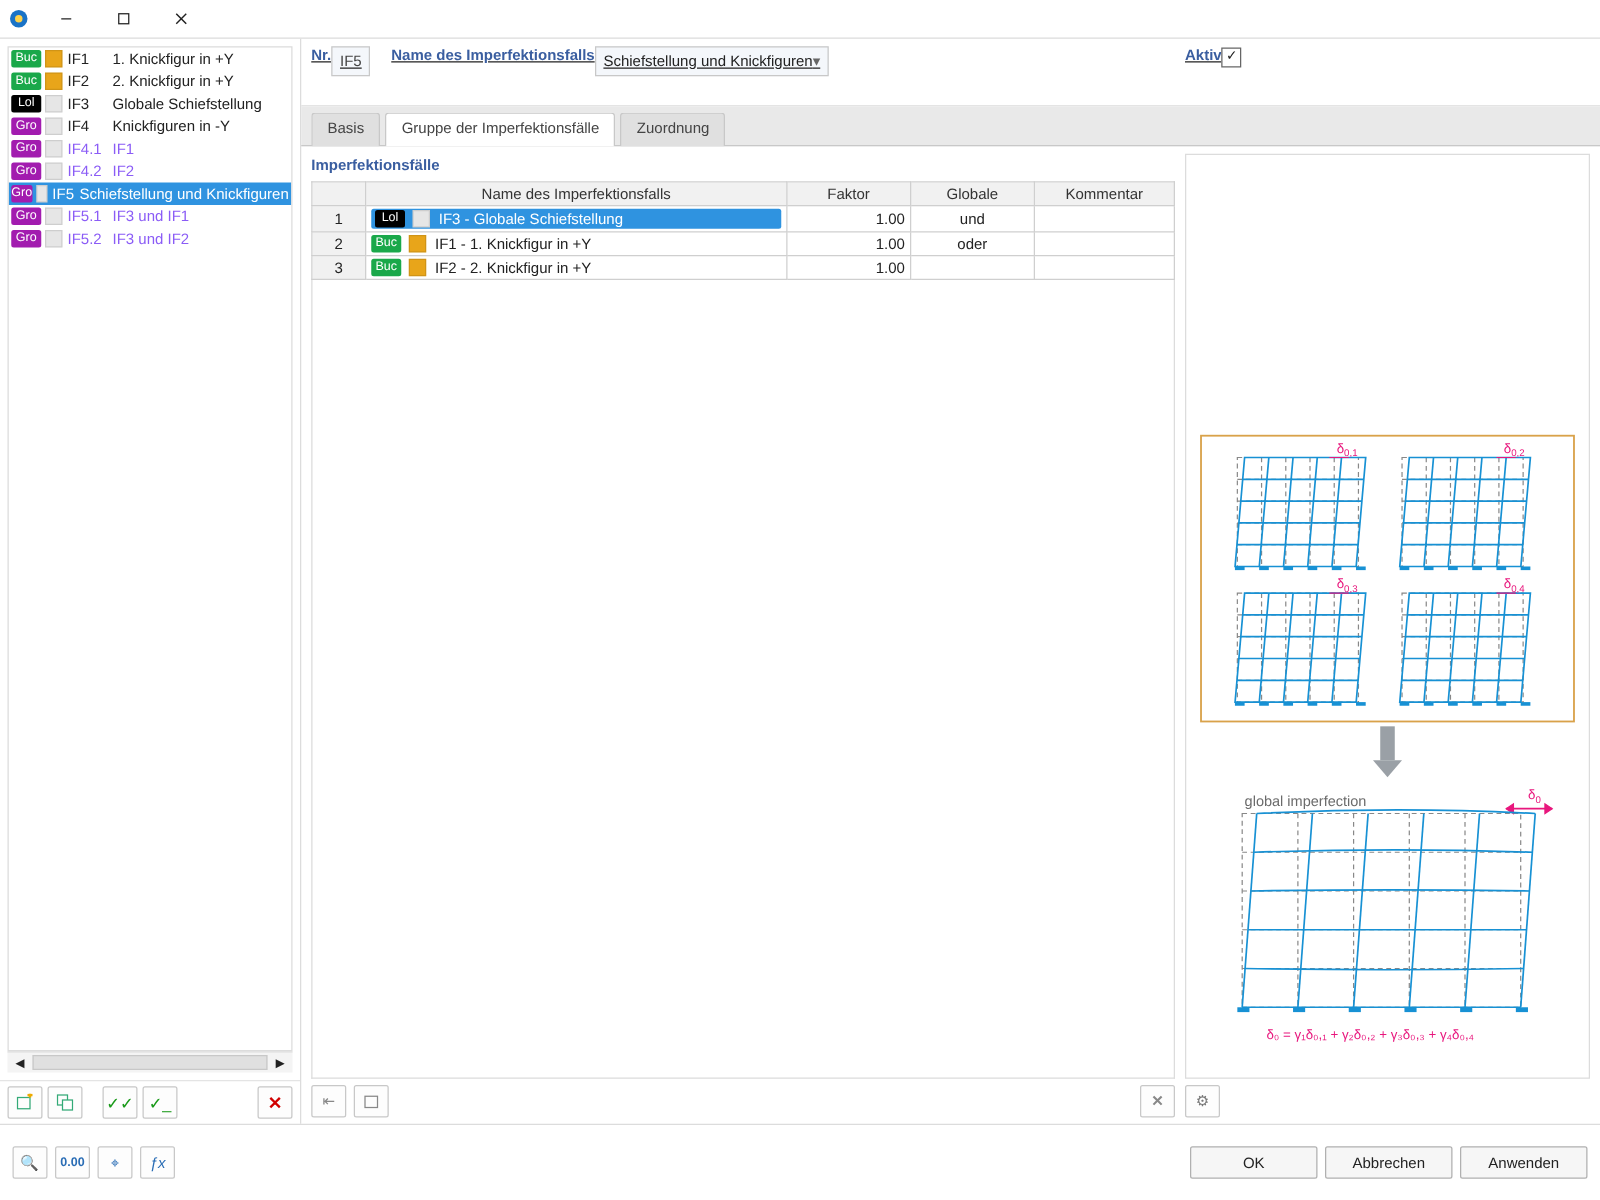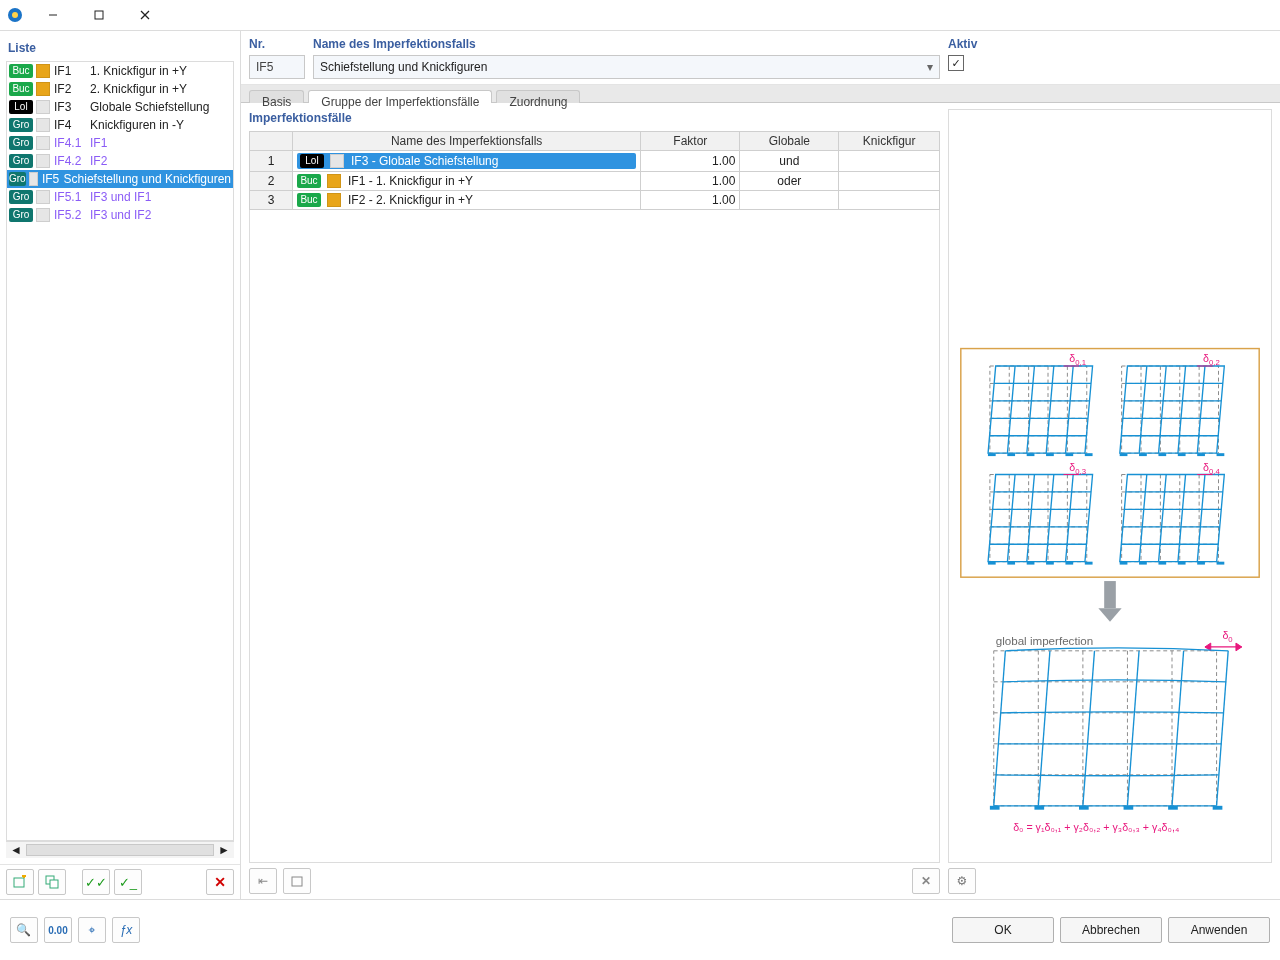--- a/index.html
+++ b/index.html
@@ -62,21 +62,21 @@
     display:inline-block;
     width: 24px; height: 14px;
     border-radius: 2px;
     color: #fff;
     font-size: 10px; line-height: 14px; text-align:center;
     margin-right: 3px;
     background:#999;
   }
   .tag.buc { background:#1aa84a; }
   .tag.lol { background:#000; }
-  .tag.gro { background:#0f766e; }
+  .tag.gro { background:#a21caf; }
   .swatch { width:12px; height:12px; display:inline-block; margin-right:4px; background:#e6e6e6; border:1px solid rgba(0,0,0,.1);}
   .swatch.gold { background:#e8a51a; }
   .idcol { width:36px; }
   .list-row .child-id { color:#8b5cf6; }
   .sidebar-scroll {
     height: 16px;
     border-top:1px solid #dcdcdc;
     display:flex; align-items:center; justify-content:space-between;
     background:#f4f4f4; padding:0 4px;
   }
@@ -98,21 +98,21 @@
 
   
   .main-area { flex:1; display:flex; flex-direction:column; }
   .toprow {
     display:flex; gap:8px;
     padding:6px 8px 4px 8px;
     border-bottom:1px solid #e4e4e4;
     height: 54px;
     box-sizing:border-box;
   }
-  .nrbox, .namebox, .activebox { display:flex; flex-direction:column;}
+  .nrbox, .namebox, .activebox { display:flex; flex-direction:row;text-decoration:underline;}
   .nrbox { width: 56px; }
   .namebox { flex:1; }
   .activebox { width: 324px; }
   .fieldlabel { color:#3a5ea0; font-weight:600; font-size:12px; margin-bottom:4px; }
   .field-input {
     border:1px solid #c8c8c8;
     background:#f4f7fb;
     height:22px; padding:0 6px;
     display:flex; align-items:center;
     color:#444;
@@ -127,21 +127,21 @@
   .checkbox {
     width:14px; height:14px; border:1px solid #666; display:inline-flex; align-items:center; justify-content:center; background:#fff;
   }
   .checkbox.checked::after { content:"✓"; font-size:11px; line-height:11px; }
 
   .tabs-row {
     display:flex;
     background:#e9e9e9;
     border-bottom:1px solid #c8c8c8;
     padding: 4px 8px 0 8px;
-    height: 18px;
+    height: 32px;
     box-sizing:border-box;
   }
   .tab {
     padding: 4px 12px 5px 12px;
     border:1px solid #c8c8c8; border-bottom:none;
     background:#e0e0e0;
     margin-right:4px;
     border-radius: 3px 3px 0 0;
     color:#444;
     position:relative; top:1px;
@@ -232,21 +232,20 @@
         <line x1="1" y1="1" x2="9" y2="9" stroke="#222" stroke-width="1.2"></line>
         <line x1="9" y1="1" x2="1" y2="9" stroke="#222" stroke-width="1.2"></line>
       </svg>
     </div>
 </div>
 
 <div class="wrap">
 
   <div class="sidebar-wrap">
     <div class="sidebar-inner">
-      <div class="panel-heading">Liste</div>
       <div class="list" id="sidelist">
           <div class="list-row">
             <span class="tag buc">Buc</span>
             <span class="swatch gold"></span>
             <span class="idcol">IF1</span>
             <span>1. Knickfigur in +Y</span>
           </div>
           <div class="list-row">
             <span class="tag buc">Buc</span>
             <span class="swatch gold"></span>
@@ -360,21 +359,21 @@
     <div class="mid">
       <div class="mid-left">
         <div class="subheading">Imperfektionsfälle</div>
         <table class="casetable">
           <thead>
             <tr>
               <th style="width:34px;"></th>
               <th>Name des Imperfektionsfalls</th>
               <th style="width:90px;">Faktor</th>
               <th style="width:90px;">Globale</th>
-              <th>Knickfigur</th>
+              <th>Kommentar</th>
             </tr>
           </thead>
           <tbody id="casebody">
               <tr>
                 <td class="rownum">1</td>
                 <td>
                   <span class="case-chip sel">
                     <span class="tag lol">Lol</span>
                     <span class="swatch"></span>
                     <span>IF3 - Globale Schiefstellung</span>

